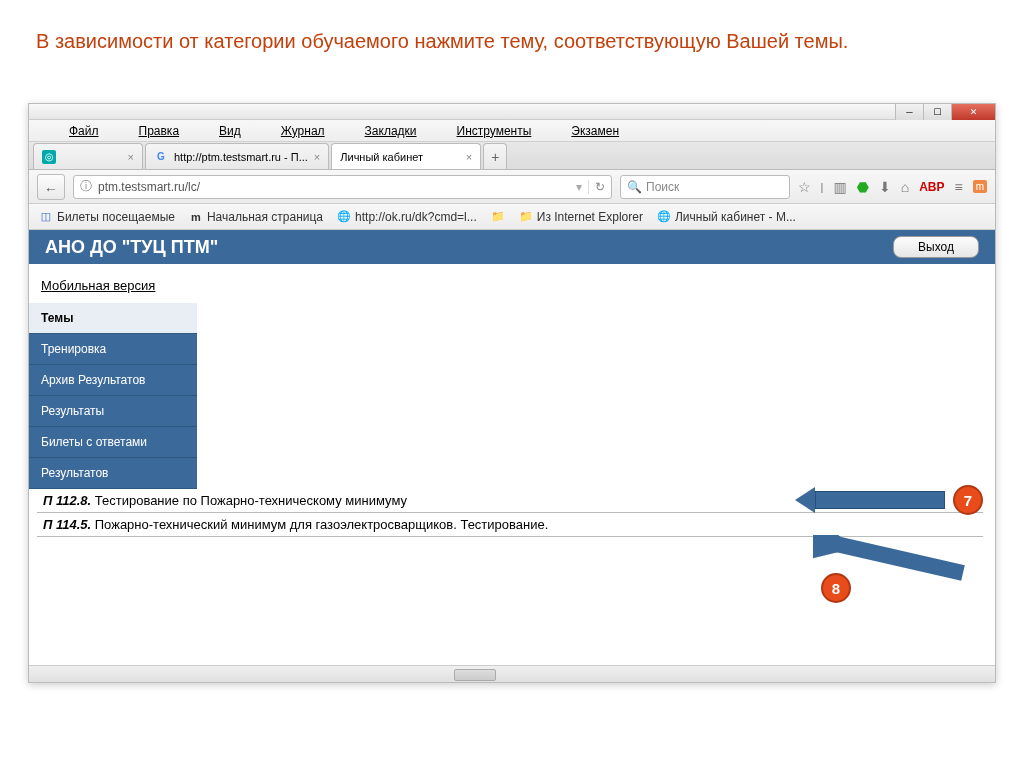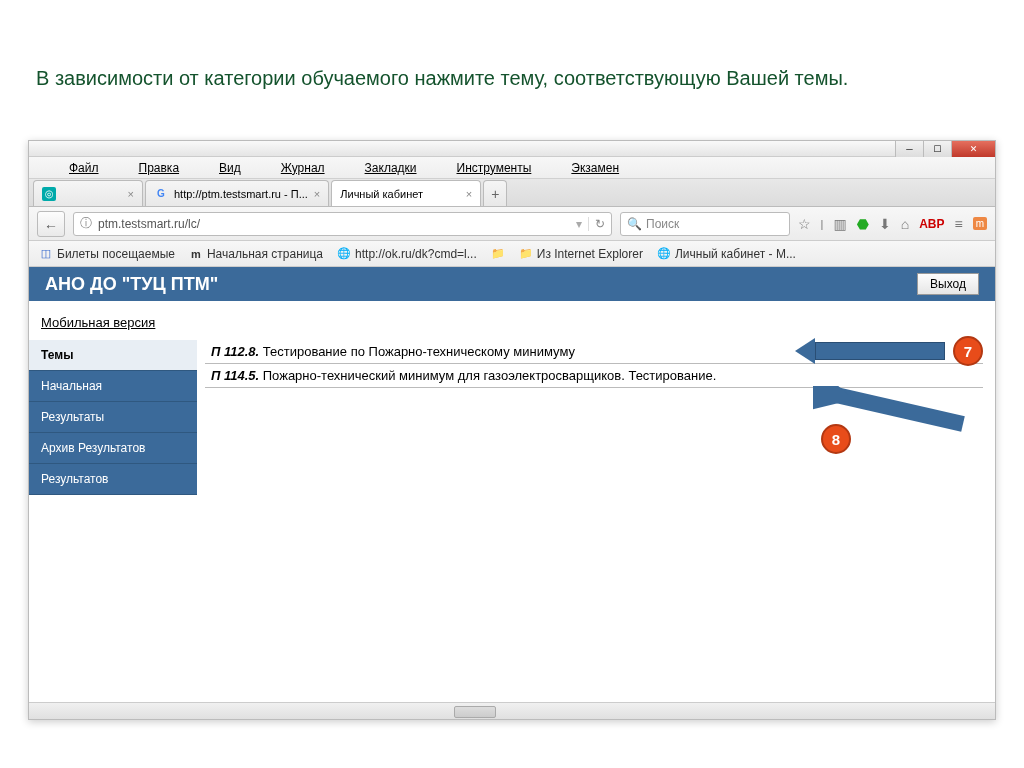--- a/index.html
+++ b/index.html
@@ -1,18 +1,18 @@
 <!DOCTYPE html>
 <html><head>
 <meta charset="utf-8">
 <style>
   * { box-sizing: border-box; margin: 0; padding: 0; }
   body { font-family: Arial, sans-serif; font-size: 13px; background: #fff; color: #000; }
   
-  .instruction { padding: 30px 36px 50px; font-size: 20px; color: #14532d; margin-top: 37px; }
+  .instruction { padding: 30px 36px 50px; font-size: 20px; color: #c2410c; }
   
   .browser-window { margin: 0 28px 28px; border: 1px solid #bbb; box-shadow: 0 2px 8px rgba(0,0,0,0.2); position: relative; }
 
   
   .title-bar { height: 16px; background: linear-gradient(#f9f9f9,#e5e5e5); display: flex; justify-content: flex-end; border-bottom: 1px solid #ccc; }
   .win-btns { display: flex; }
   .win-btn { width: 28px; height: 16px; display: flex; align-items: center; justify-content: center; font-size: 9px; background: linear-gradient(#f2f2f2,#ddd); border-left: 1px solid #bbb; }
   .win-close { background: linear-gradient(#e56f5e,#c0392b); color: #fff; width: 44px; }
 
   
@@ -41,25 +41,25 @@
   .bm-item { display: flex; align-items: center; gap: 4px; color: #333; }
   .bm-icon { width: 14px; height: 14px; display: inline-flex; align-items: center; justify-content: center; font-size: 11px; }
 
   
   .page { background: #fff; height: 435px; overflow: hidden; position: relative; }
   .scroll-h { height: 17px; background: linear-gradient(#f0f0f0,#e0e0e0); border-top: 1px solid #ccc; position: relative; }
   .scroll-h::after { content: ""; position: absolute; left: 44%; top: 3px; width: 40px; height: 10px; background: linear-gradient(#ddd,#ccc); border: 1px solid #aaa; border-radius: 2px; }
 
   .app-header { background: #3b6a9a; color: #fff; height: 34px; display: flex; align-items: center; padding: 0 16px; justify-content: space-between; }
   .app-title { font-weight: bold; font-size: 18px; }
-  .logout-btn { background: linear-gradient(#fdfdfd,#e6e6e6); border: 1px solid #999; padding: 3px 12px; font-size: 12px; color: #000; border-radius: 0; }
+  .logout-btn { background: linear-gradient(#fdfdfd,#e6e6e6); border: 1px solid #999; padding: 3px 24px; font-size: 12px; color: #000; border-radius: 8px; }
 
   .mobile-link { display: inline-block; margin: 14px 0 10px 12px; font-size: 13px; color: #000; text-decoration: underline; }
 
-  .layout { display: flex; padding: 0 12px 0 0; }
+  .layout { display: flex; padding: 0 12px 0 0; flex-direction: column; }
   .sidebar { width: 168px; background: #3b6a9a; flex-shrink: 0; }
   .sidebar .item { padding: 8px 12px; color: #fff; font-size: 12px; border-bottom: 1px solid #2f5880; cursor: pointer; }
   .sidebar .item.active { background: #e8eef4; color: #000; font-weight: bold; }
 
   .main { flex: 1; padding: 0 0 0 8px; position: relative; }
   .topic { padding: 4px 6px; font-size: 13px; border-bottom: 1px solid #bbb; cursor: pointer; }
   .topic b { font-weight: bold; font-style: italic; }
 
   
   .callout { position: absolute; }
@@ -169,23 +169,24 @@
     <div class="app-header">
       <div class="app-title">АНО ДО "ТУЦ ПТМ"</div>
       <button class="logout-btn">Выход</button>
     </div>
 
     <a class="mobile-link">Мобильная версия</a>
 
     <div class="layout">
       <div class="sidebar">
         <div class="item active">Темы</div>
-        <div class="item">Начальная</div>
+        <div class="item">Тренировка</div>
+        <div class="item">Архив Результатов</div>
         <div class="item">Результаты</div>
-        <div class="item">Архив Результатов</div>
+        <div class="item">Билеты с ответами</div>
         <div class="item">Результатов</div>
       </div>
       <div class="main">
         <div class="topic">
           <b>П 112.8.</b>
           <span>Тестирование по Пожарно-техническому минимуму</span>
         </div>
         <div class="topic">
           <b>П 114.5.</b>
           <span>Пожарно-технический минимум для газоэлектросварщиков. Тестирование.</span>

